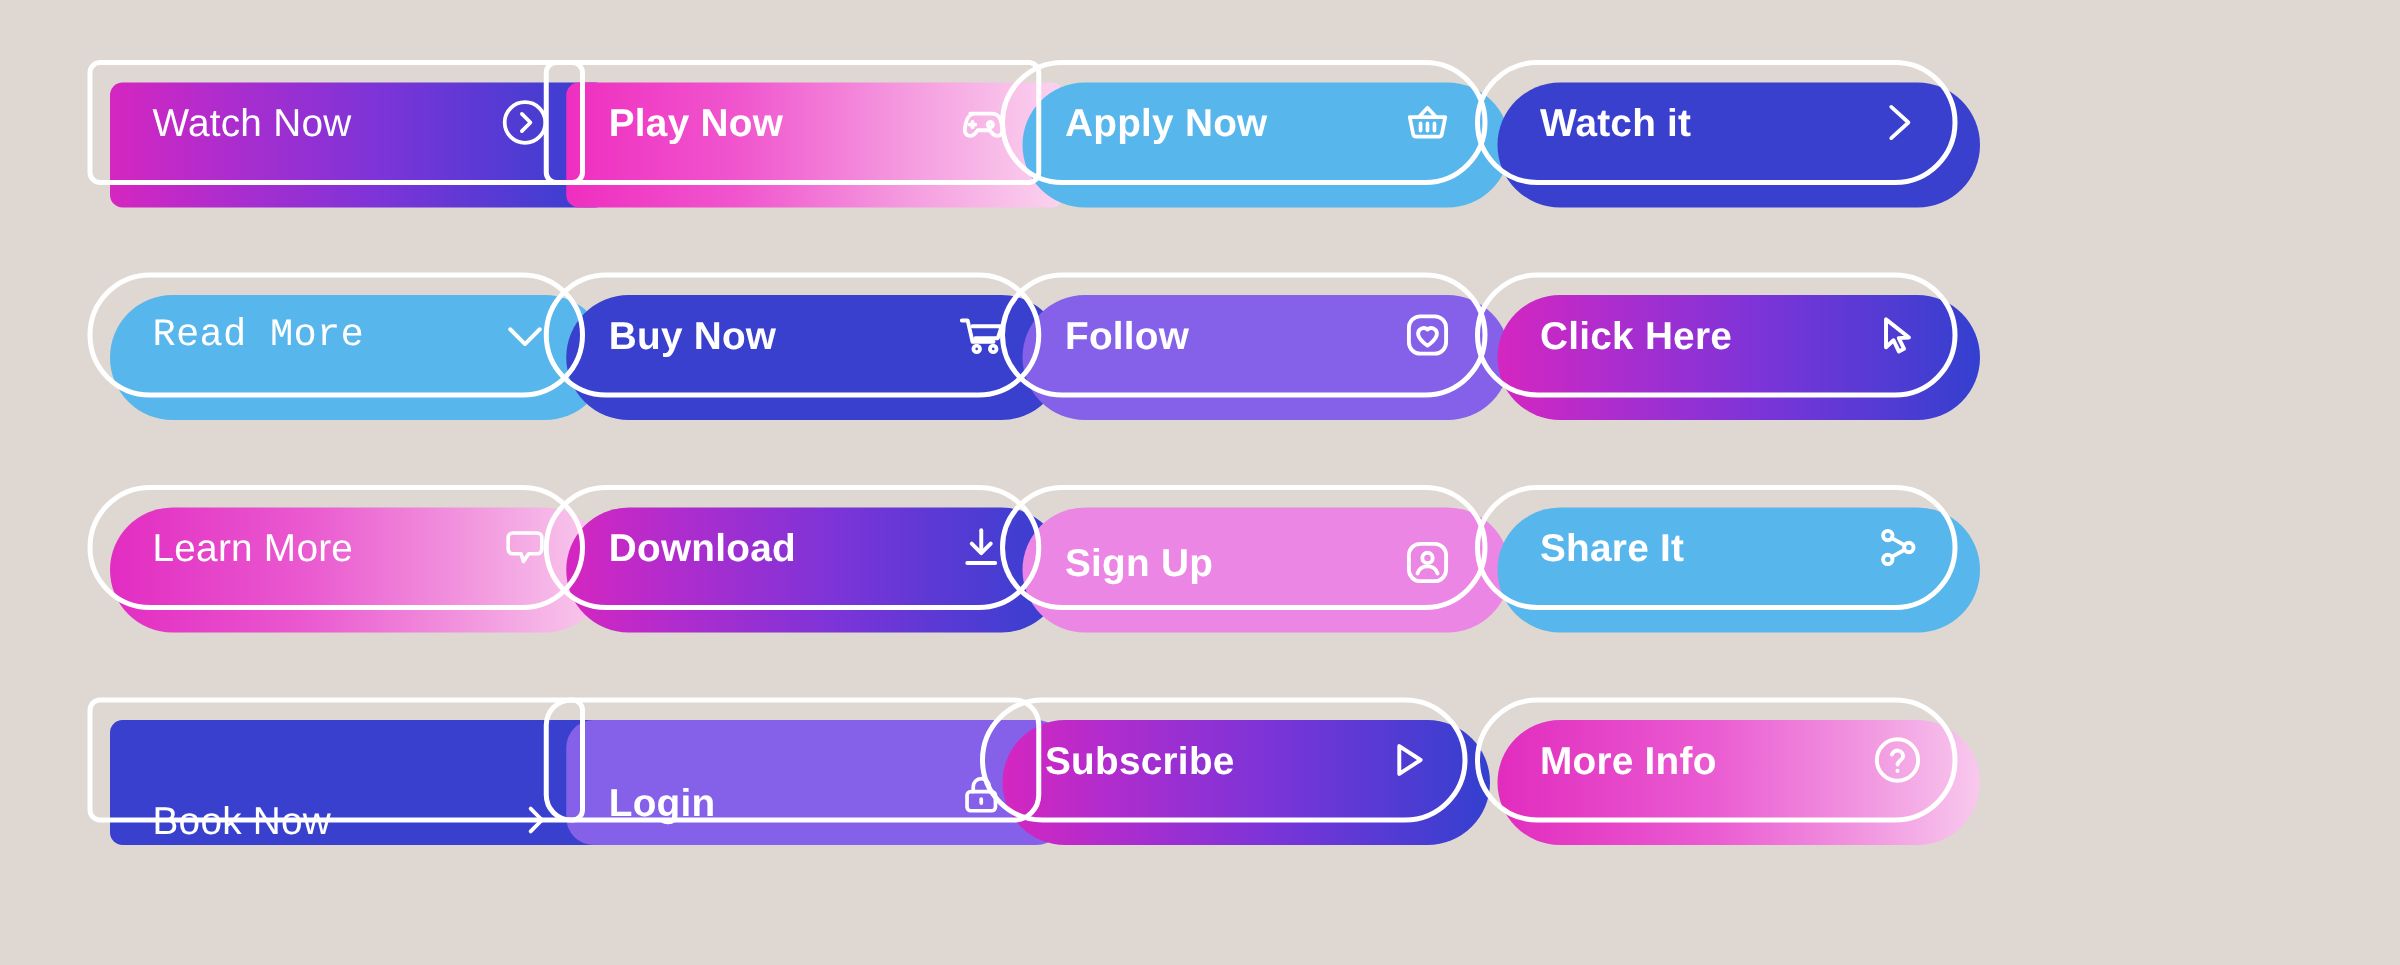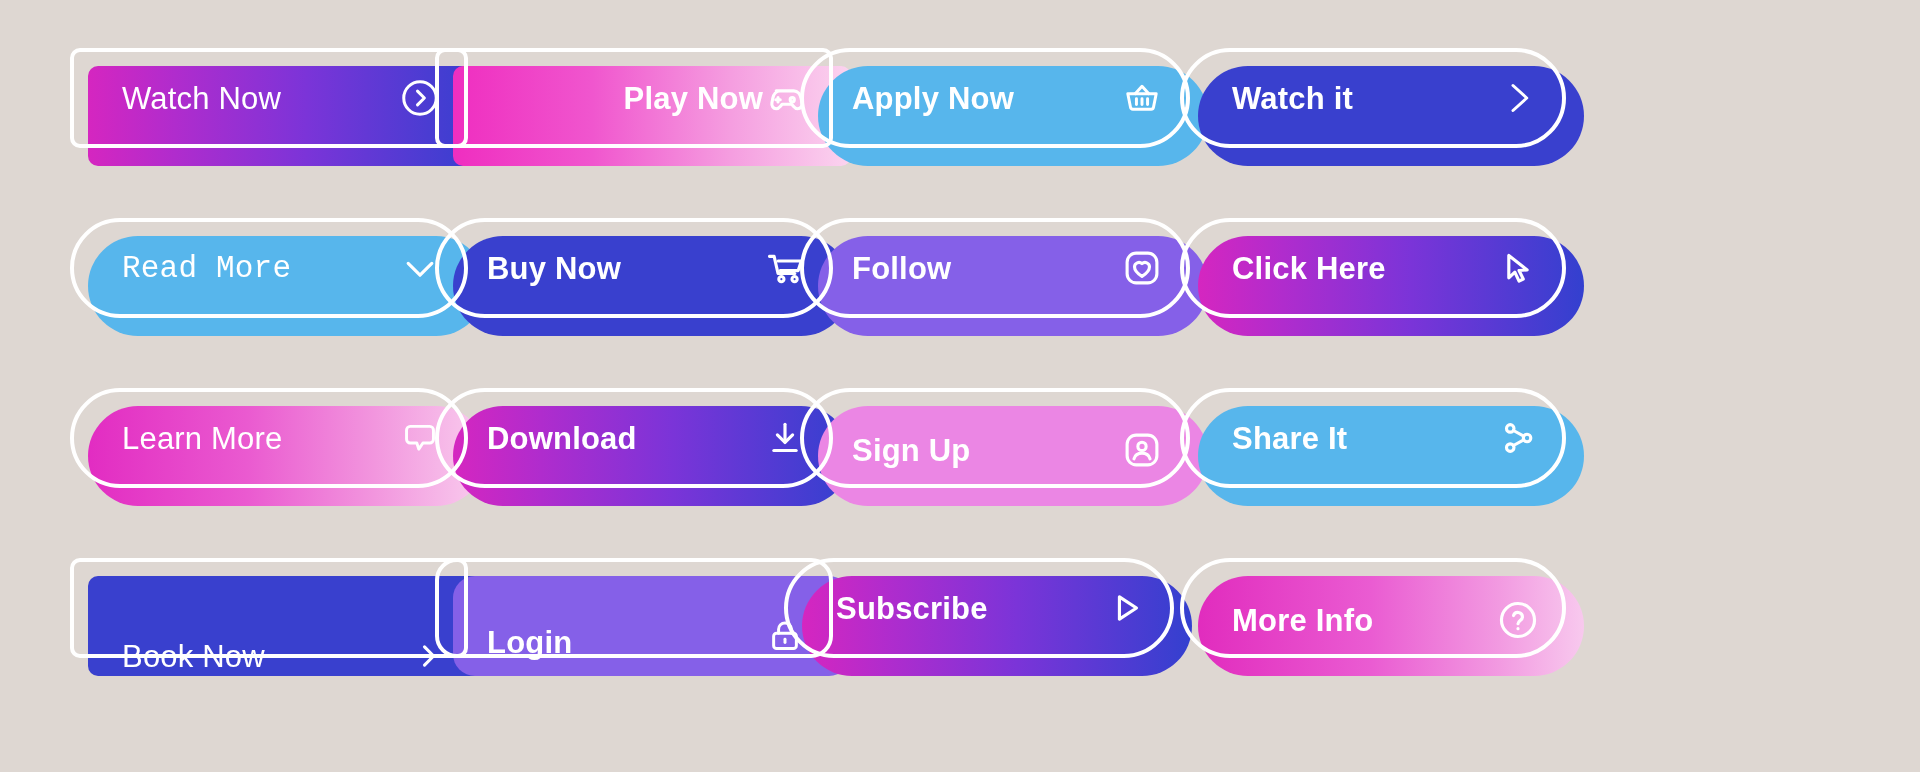--- a/index.html
+++ b/index.html
@@ -114,21 +114,21 @@
           <svg width="40" height="40" viewBox="0 0 32 32">
             <circle cx="16" cy="16" r="13" fill="none" stroke="#ffffff" stroke-width="2.4" stroke-linecap="round" stroke-linejoin="round"></circle>
             <path d="M14 10.5 L19.5 16 L14 21.5" fill="none" stroke="#ffffff" stroke-width="2.4" stroke-linecap="round" stroke-linejoin="round"></path>
           </svg>
         </span>
       </div>
     </div>
     <div class="btn r-small bold" style="left: 435px; top: 48px; width: 416px;">
       <div class="fill f-pink-light" style="width: 398px;"></div>
       <div class="outline" style="width: 398px;"></div>
-      <div class="content" style="width: 380px; justify-content: flex-end;">
+      <div class="content" style="width: 380px;">
         <span class="label">Play Now</span>
         <span class="icon">
           <svg width="44" height="44" viewBox="0 0 34 34">
             <path d="M10.2 11.5h13.6c3 0 5 2.6 5.6 5.6l.7 3.6c.5 2.6-1.1 4.6-3.3 4.6-1.5 0-2.4-.8-3.3-1.9l-1.3-1.6h-7.4l-1.3 1.6c-.9 1.1-1.8 1.9-3.3 1.9-2.2 0-3.8-2-3.3-4.6l.7-3.6c.6-3 2.6-5.6 5.6-5.6z" fill="none" stroke="#ffffff" stroke-width="2.4" stroke-linecap="round" stroke-linejoin="round"></path>
             <path d="M11.6 16.6v3.4M9.9 18.3h3.4" fill="none" stroke="#ffffff" stroke-width="2.4" stroke-linecap="round" stroke-linejoin="round"></path>
             <circle cx="22.6" cy="18.3" r="1.6" fill="none" stroke="#ffffff" stroke-width="2.4" stroke-linecap="round" stroke-linejoin="round"></circle>
           </svg>
         </span>
       </div>
     </div>
@@ -300,21 +300,21 @@
         <span class="icon">
           <svg width="42" height="42" viewBox="0 0 32 32">
             <path d="M11 7.5 L24 16 L11 24.5 Z" fill="none" stroke="#ffffff" stroke-width="2.4" stroke-linecap="round" stroke-linejoin="round"></path>
           </svg>
         </span>
       </div>
     </div>
     <div class="btn r-pill bold" style="left: 1180px; top: 558px; width: 404px;">
       <div class="fill f-magenta-pink2" style="width: 386px;"></div>
       <div class="outline" style="width: 386px;"></div>
-      <div class="content" style="width: 368px; margin-top: 12px;">
+      <div class="content" style="width: 368px;">
         <span class="label">More Info</span>
         <span class="icon">
           <svg width="42" height="42" viewBox="0 0 32 32">
             <circle cx="16" cy="16" r="12.6" fill="none" stroke="#ffffff" stroke-width="2.4" stroke-linecap="round" stroke-linejoin="round"></circle>
             <path d="M12.6 12.6a3.5 3.5 0 0 1 6.8 1.2c0 2.3-3.4 2.8-3.4 5" fill="none" stroke="#ffffff" stroke-width="2.4" stroke-linecap="round" stroke-linejoin="round"></path>
             <path d="M16 22.6v.1" fill="none" stroke="#ffffff" stroke-width="2.4" stroke-linecap="round" stroke-linejoin="round"></path>
           </svg>
         </span>
       </div>
     </div>

